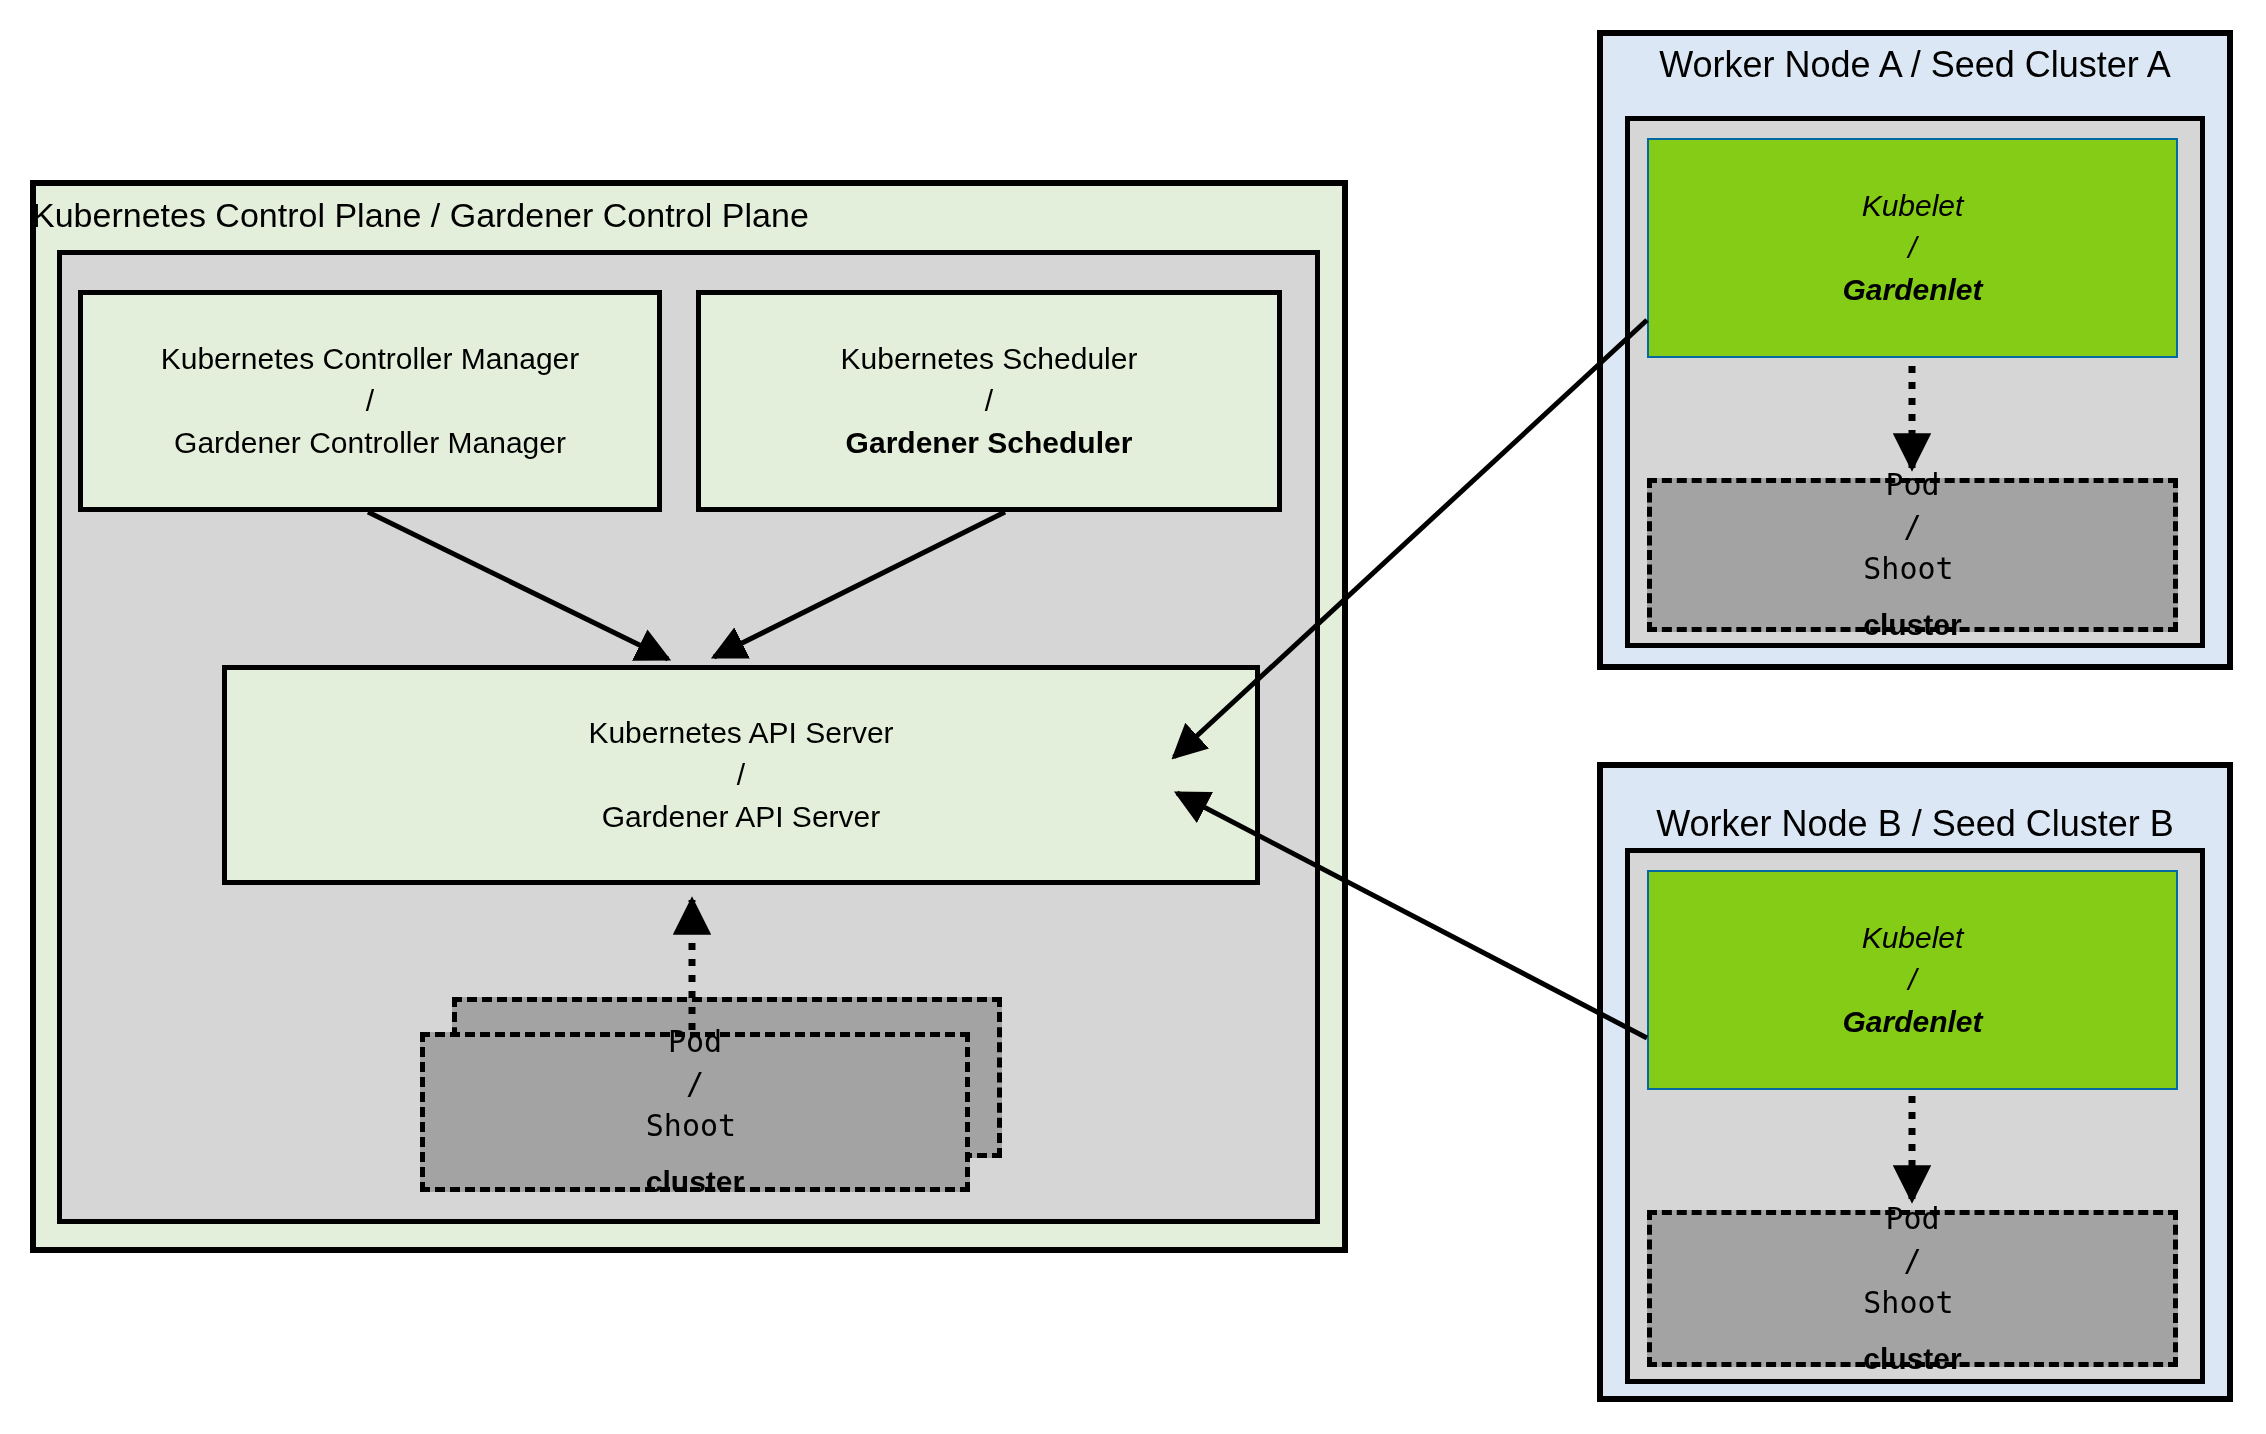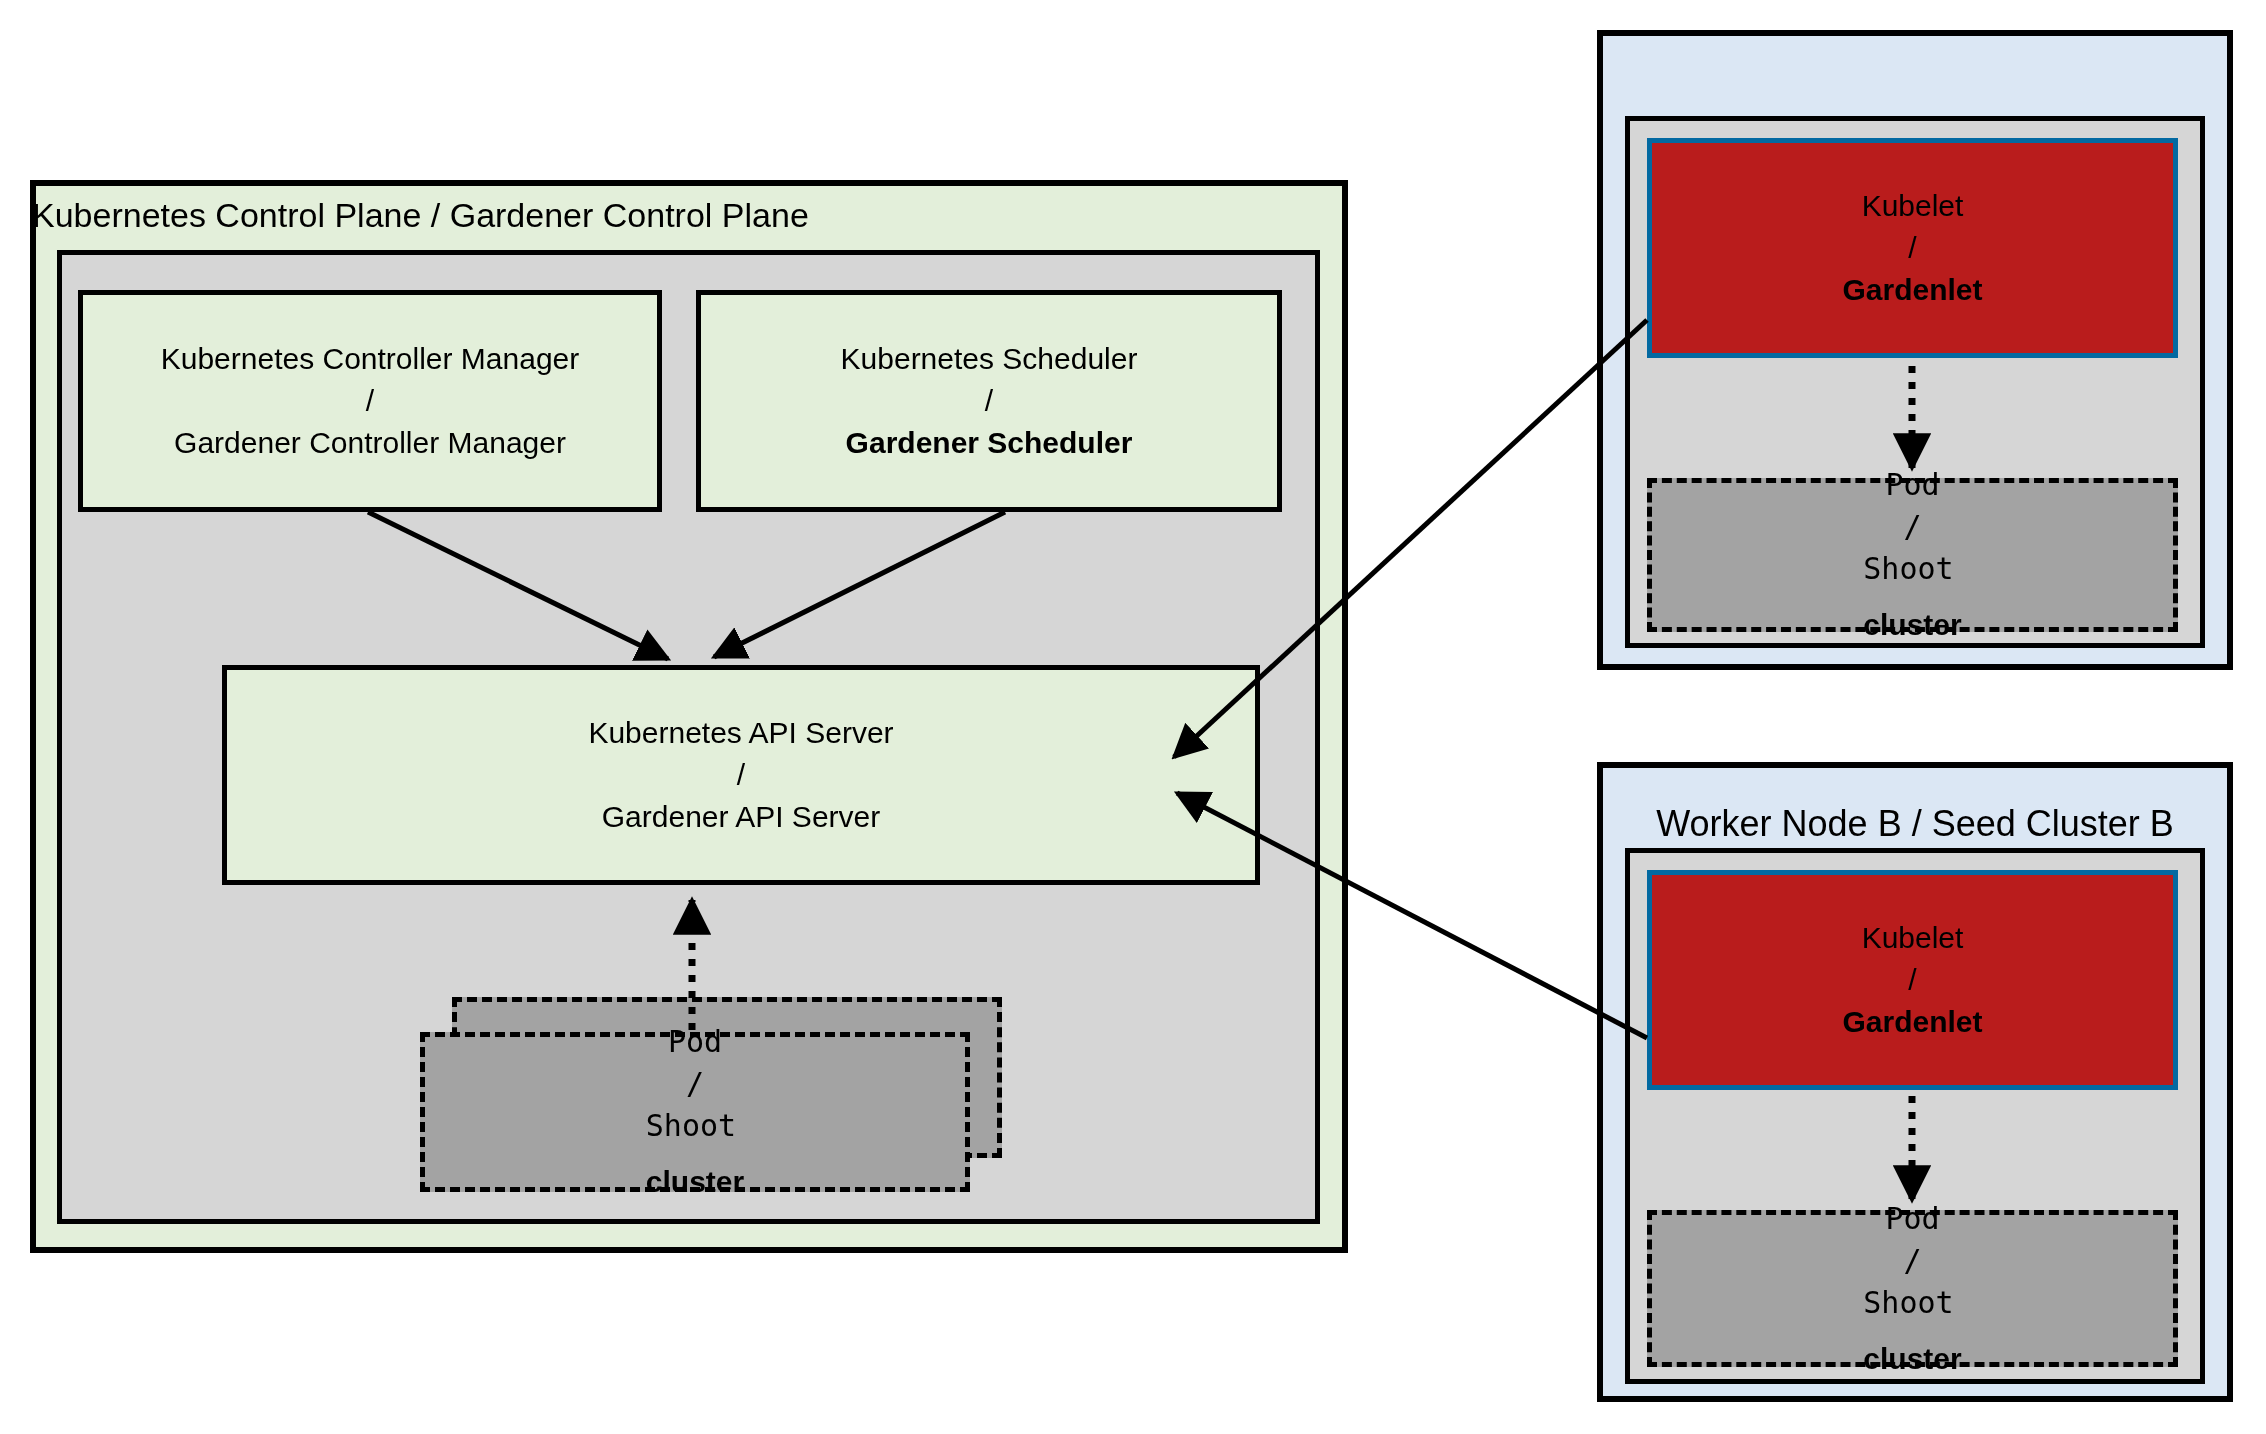--- a/index.html
+++ b/index.html
@@ -36,21 +36,21 @@
   .worker-inner{
     left:1625px;width:580px;
     background:#d6d6d6;border:5px solid #000;
   }
   
   .label-box{
     display:flex;flex-direction:column;align-items:center;justify-content:center;
     text-align:center;font-size:30px;line-height:42px;
   }
   .green-box{background:#e3efda;border:5px solid #000;}
-  .orange-box{background:#b91c1c;border:5px solid #0369a1;}
+  .orange-box{background:#84cc16;border:2px solid #0369a1;font-style:italic;}
   .pod-box{background:#a3a3a3;border:5px dashed #000;}
   .bold{font-weight:bold;}
   .mono{font-family:"DejaVu Sans Mono", monospace;}
   .pod-suffix-row{display:flex;flex-direction:column;align-items:baseline;gap:14px;}
   .pod-suffix{font-family:"Liberation Sans", sans-serif;font-weight:600;}
   
   .overlay{
     position:absolute;left:0;top:0;width:2266px;height:1434px;
     pointer-events:none;z-index:10;
   }
@@ -89,20 +89,21 @@
   <div class="abs label-box pod-box mono" style="left:420px;top:1032px;width:550px;height:160px;">
     <span>Pod</span>
     <span>/</span>
     <span class="pod-suffix-row">
       <span>Shoot</span>
       <span class="pod-suffix">cluster</span>
     </span>
   </div>
 
   <div class="abs worker-outer" style="top:30px;"></div>
+  <div class="abs worker-title" style="top:40px;">Worker Node A / Seed Cluster A</div>
   <div class="abs worker-inner" style="top:116px;height:532px;"></div>
 
   <div class="abs label-box orange-box" style="left:1647px;top:138px;width:531px;height:220px;">
     <span>Kubelet</span>
     <span>/</span>
     <span class="bold">Gardenlet</span>
   </div>
 
   <div class="abs label-box pod-box mono" style="left:1647px;top:478px;width:531px;height:154px;">
     <span>Pod</span>

